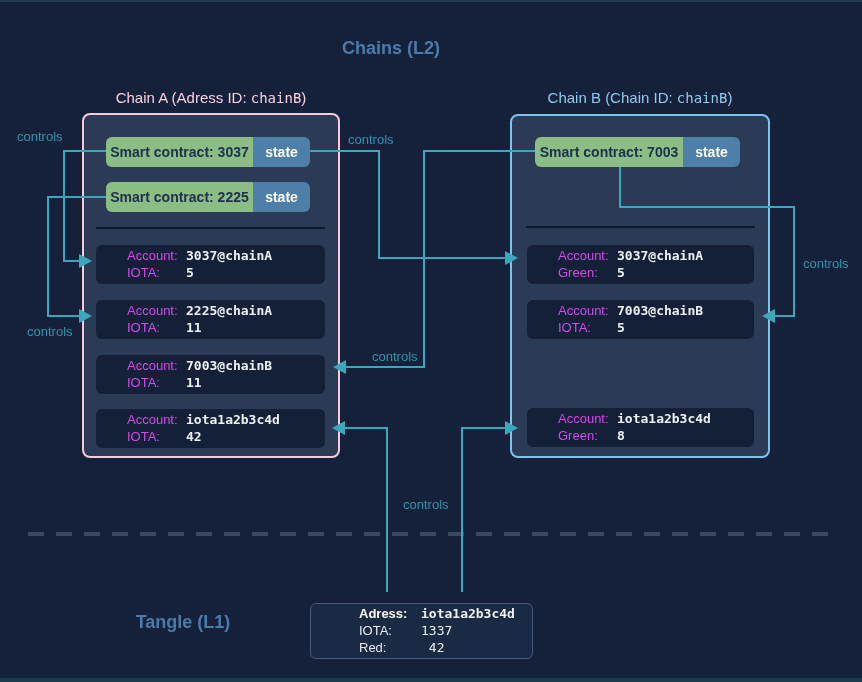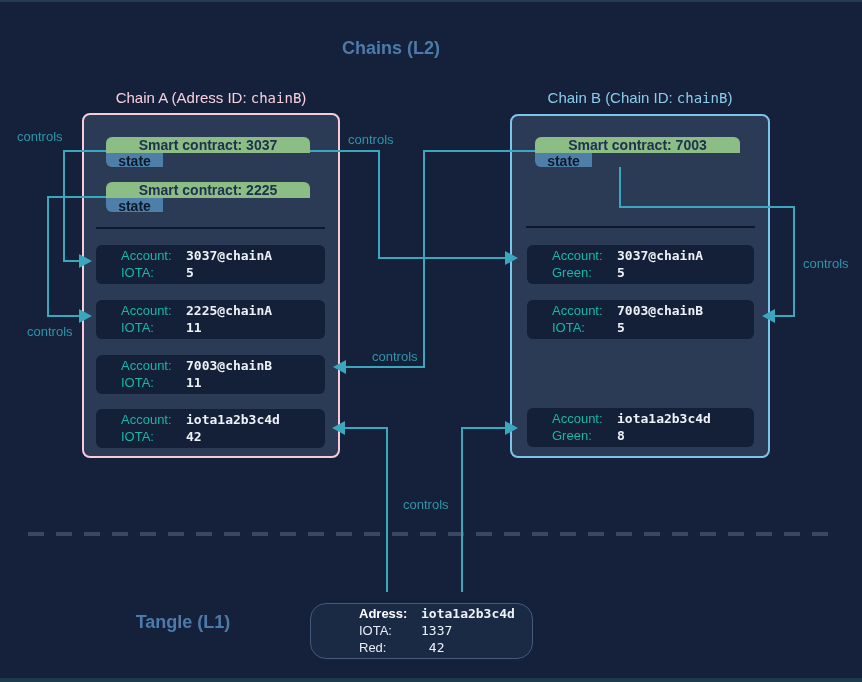--- a/index.html
+++ b/index.html
@@ -17,41 +17,41 @@
     font-family:"Liberation Sans",sans-serif;
   }
   .abs{position:absolute;}
   .edge-strip{left:0;width:862px;}
   .big-title{font-size:18px;font-weight:700;color:#4c7ba9;text-align:center;}
   .chain-title{font-size:15px;text-align:center;white-space:nowrap;}
   .chain-title .mono{font-family:"DejaVu Sans Mono",monospace;font-size:14px;}
   .chain-box{border-radius:8px;background:#2b3a55;}
   .chain-a{border:2px solid var(--chain-a-border);}
   .chain-b{border:2px solid var(--chain-b-border);}
-  .contract{display:flex;height:30px;border-radius:6px;overflow:hidden;flex-direction:column;}
+  .contract{display:flex;height:30px;border-radius:6px;overflow:hidden;}
   .contract .lbl{
     flex:1;display:flex;align-items:center;justify-content:center;
     background:var(--contract-green);color:#20304f;font-weight:700;font-size:14px;white-space:nowrap;
   }
   .contract .st{
     width:57px;display:flex;align-items:center;justify-content:center;
-    background:var(--state-blue);color:#0f172a;font-weight:700;font-size:14px;
+    background:var(--state-blue);color:#ffffff;font-weight:700;font-size:14px;
   }
   .separator{height:2px;background:#0e1930;}
   .acct{
     background:#141f38;border-radius:6px;
     display:grid;grid-template-columns:65px auto;
     align-content:center;row-gap:1px;
     padding-left:25px;box-sizing:border-box;
     font-size:13px;line-height:16px;
   }
-  .acct .k{color:#14b8a6;}
+  .acct .k{color:#d946ef;margin-left:6px;}
   .acct .v{font-family:"DejaVu Sans Mono",monospace;font-weight:700;color:#edf2f8;white-space:pre;}
   .tangle-box{
-    border:1.5px solid #46587c;border-radius:16px;background:#1a2944;
+    border:1.5px solid #46587c;border-radius:6px;background:#1a2944;
     display:grid;grid-template-columns:62px auto;
     align-content:center;row-gap:1px;
     padding-left:48px;box-sizing:border-box;
     font-size:13px;line-height:16px;color:#e8edf5;
   }
   .tangle-box .k{color:#e8edf5;}
   .tangle-box .k.b{font-weight:700;color:#ffffff;}
   .tangle-box .v{font-family:"DejaVu Sans Mono",monospace;white-space:pre;color:#edf2f8;}
   .tangle-box .v.b{font-weight:700;}
   .hline{height:2px;background:var(--accent-teal);}

